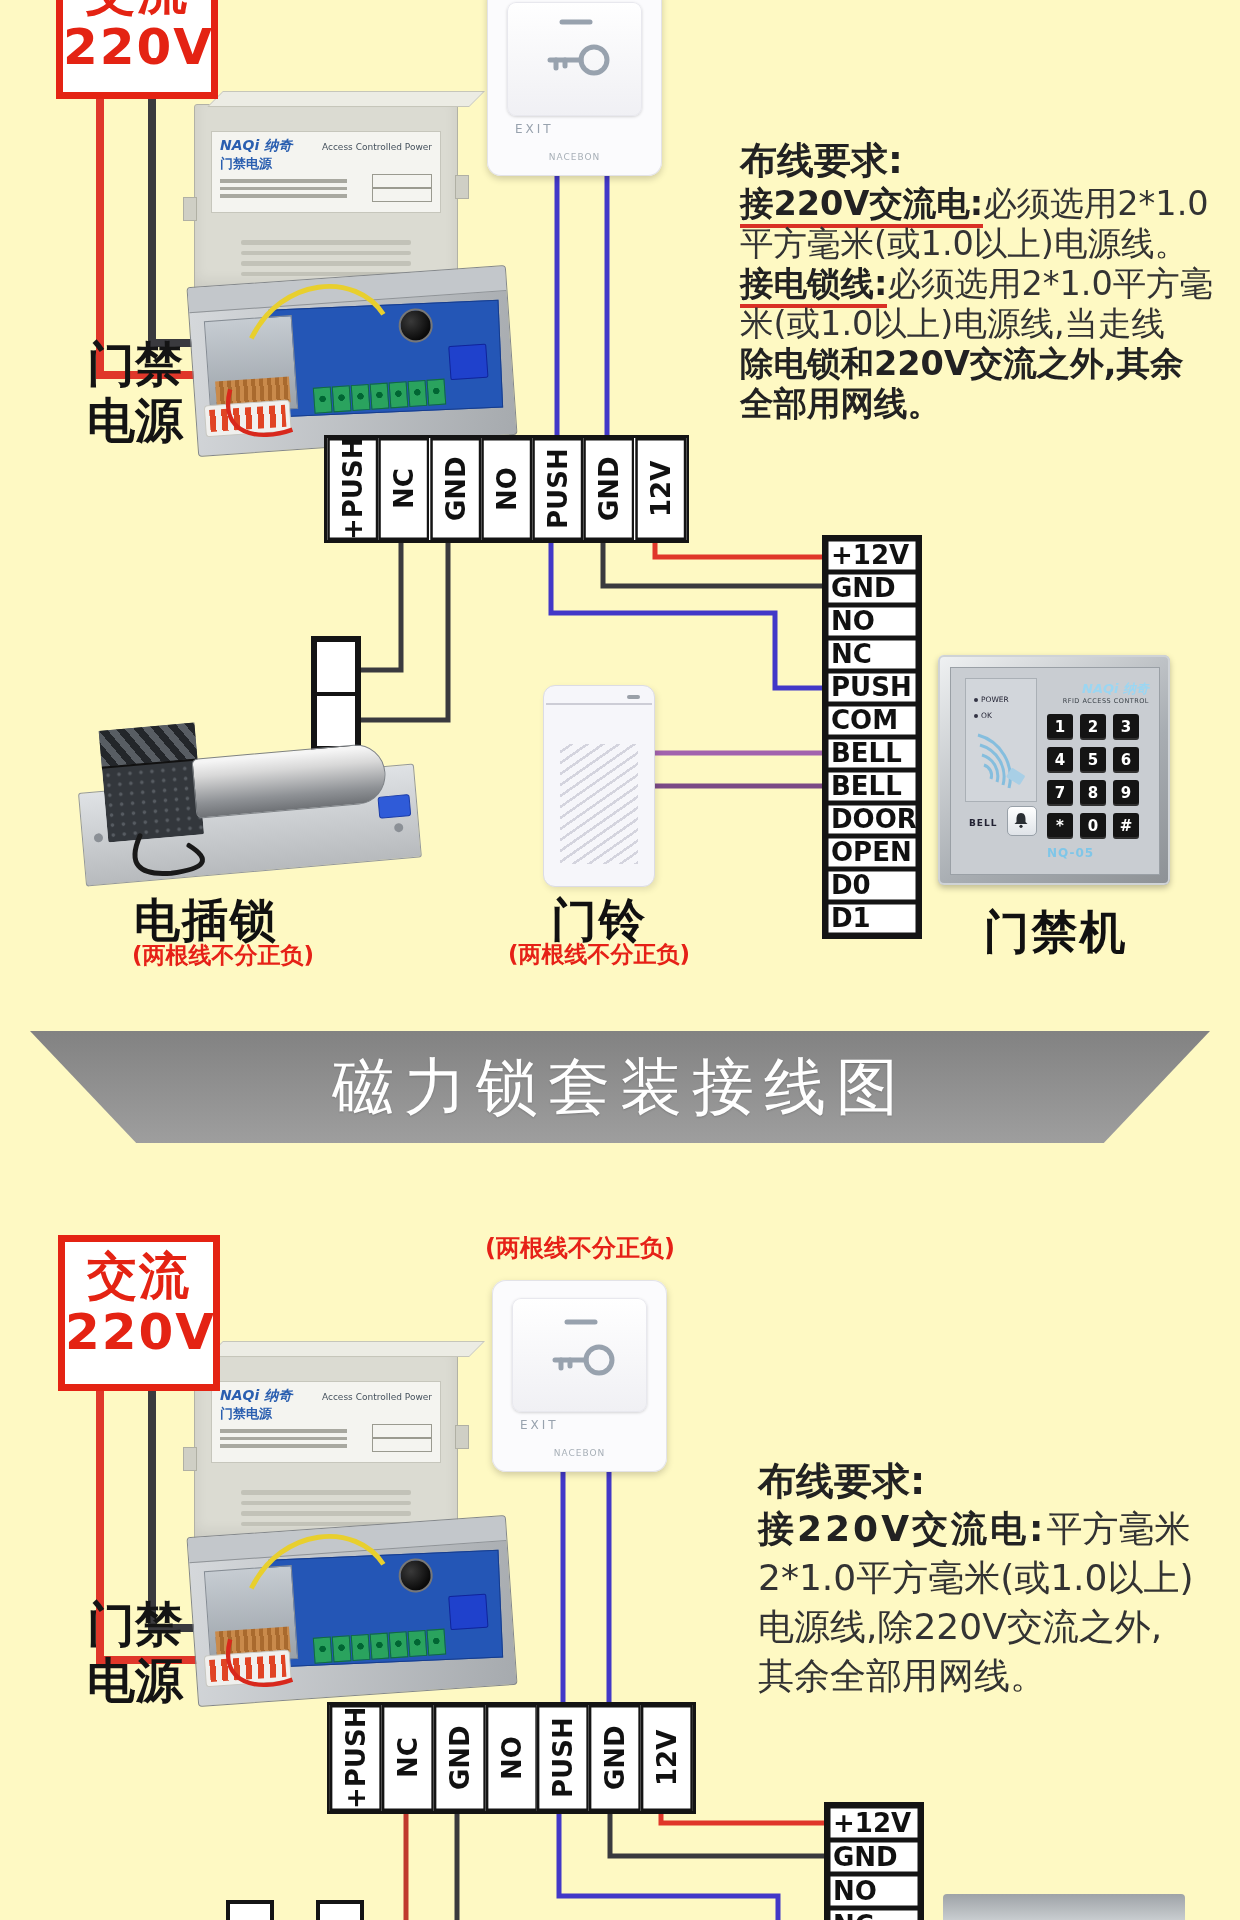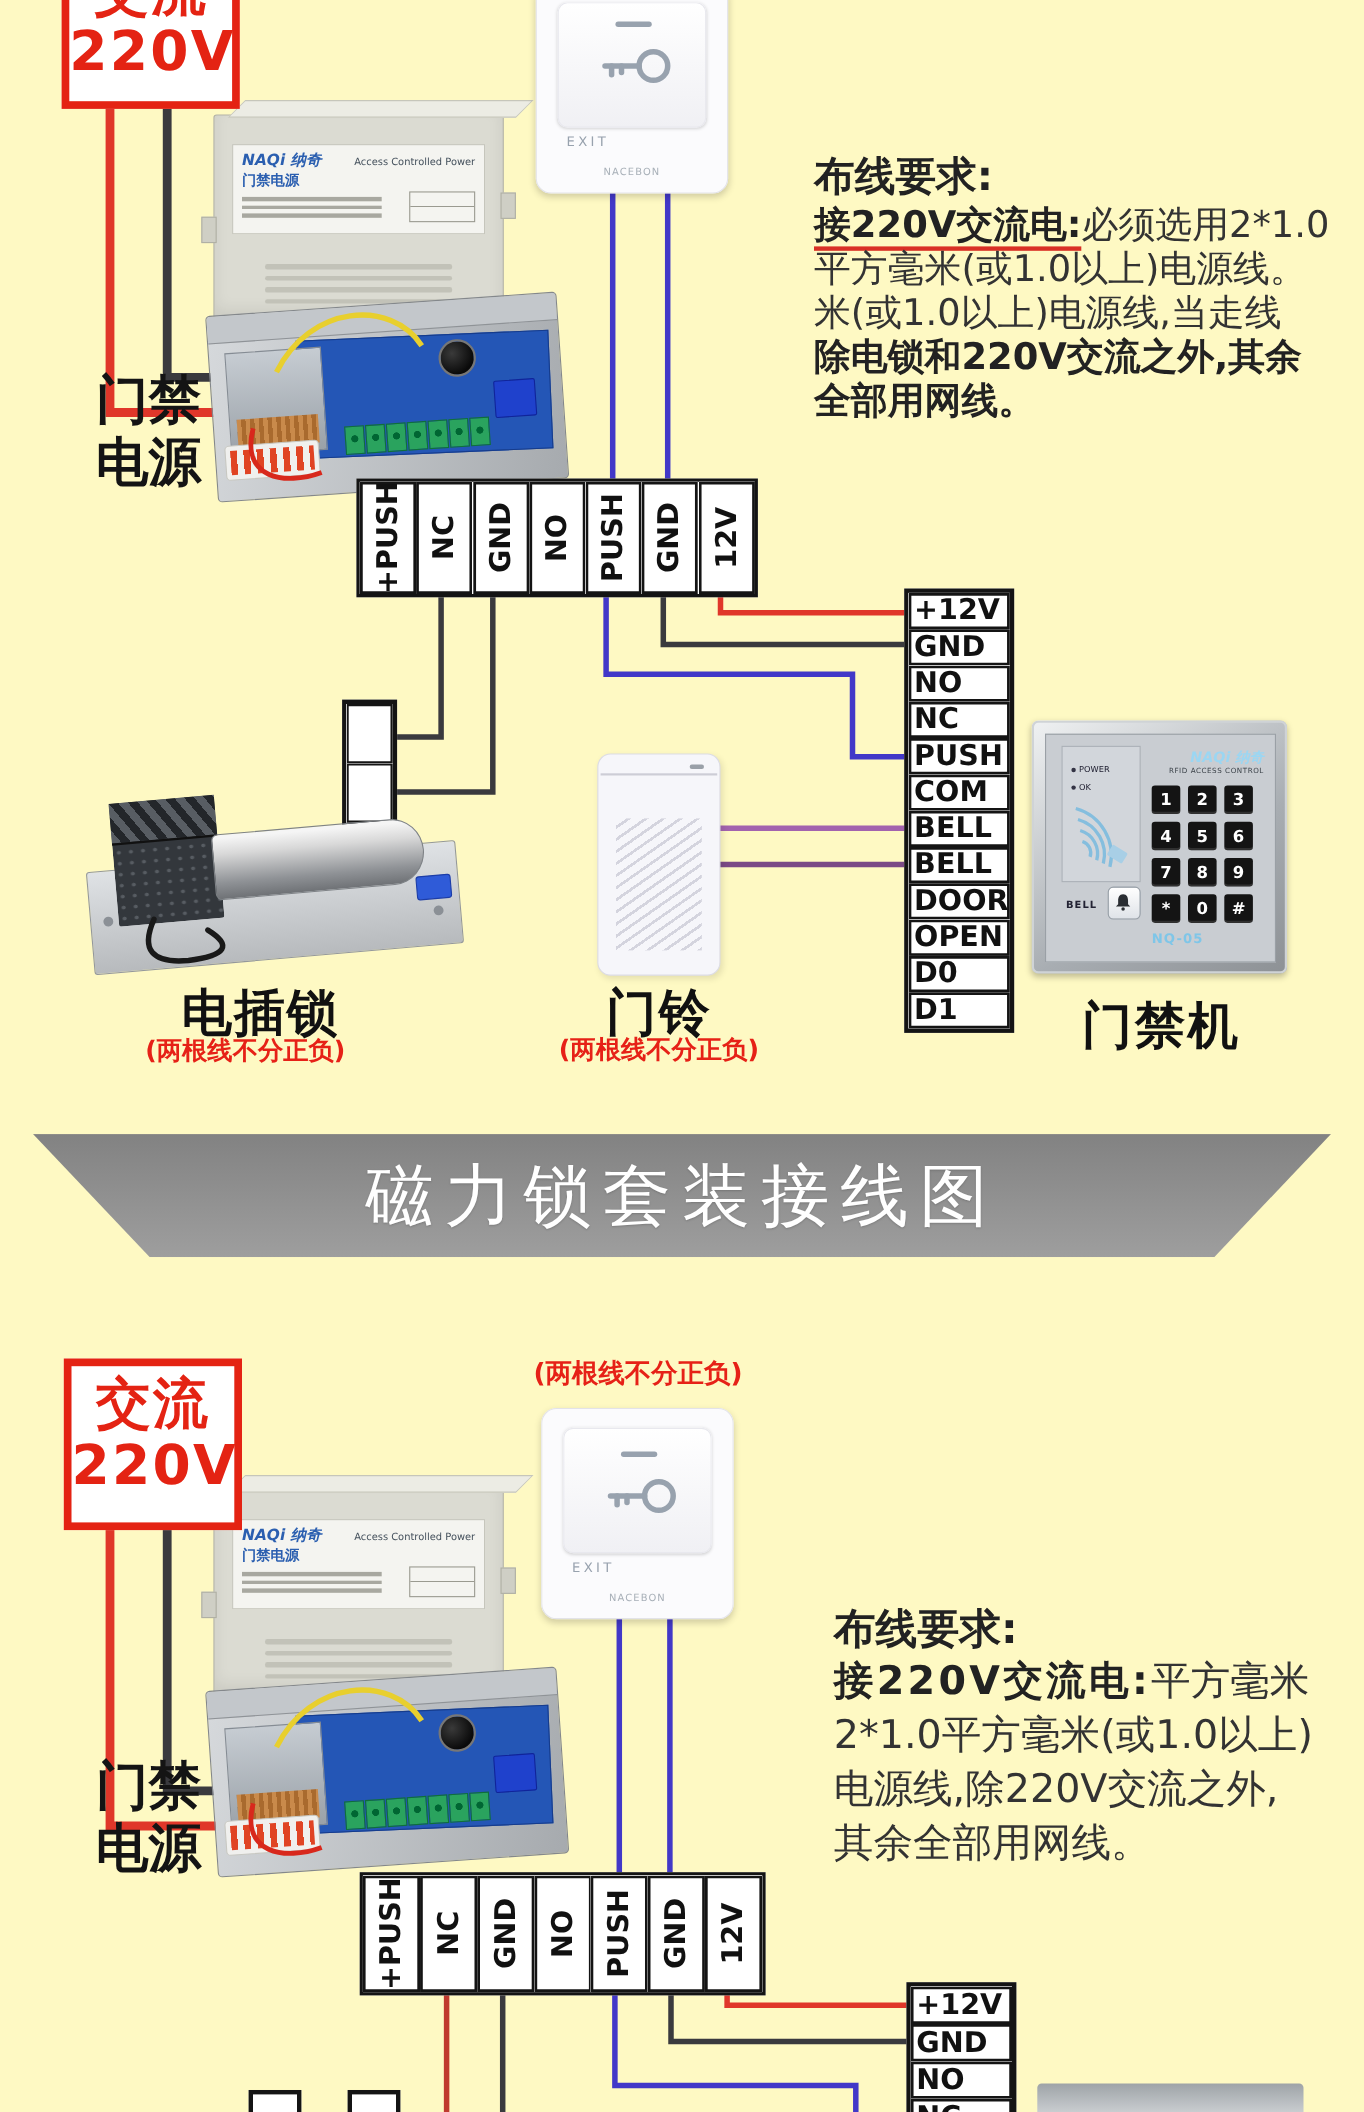--- a/index.html
+++ b/index.html
@@ -260,21 +260,21 @@
     <div class="lock-plate"></div>
     <i class="lock-screw" style="left:14px;top:104px;"></i>
     <i class="lock-screw" style="left:314px;top:120px;"></i>
     <div class="lock-head"></div>
     <div class="lock-cyl"></div>
     <div class="lock-conn"></div>
     <svg class="lock-wiresvg" viewBox="0 0 170 80">
       <path d="M30,12 q-22,40 28,40 q52,-2 20,-26" stroke="#191919" stroke-width="5" fill="none" stroke-linecap="round"></path>
     </svg>
   </div>
-  <div class="caption" style="left:112px;top:890px;width:250px;">电插锁</div>
+  <div class="caption" style="left:81px;top:890px;width:250px;">电插锁</div>
   <div class="red-note" style="left:98px;top:940px;width:250px;">(两根线不分正负)</div>
 
   <div class="doorbell">
     <div class="db-topline"></div>
     <div class="db-dash"></div>
     <div class="db-vents"></div>
   </div>
   <div class="caption" style="left:524px;top:890px;width:150px;">门铃</div>
   <div class="red-note" style="left:489px;top:939px;width:220px;">(两根线不分正负)</div>
 
@@ -340,20 +340,21 @@
       <div class="kp-model">NQ-05</div>
     </div>
   </div>
   <div class="caption" style="left:968px;top:902px;width:175px;">门禁机</div>
 
   <div class="notes" style="left:740px;top:138px;width:480px;">
     <div class="ntitle">布线要求:</div>
     <div class="nbody">
       <div><span class="nb ru">接220V交流电:</span><span>必须选用2*1.0</span></div>
       <div>平方毫米(或1.0以上)电源线。</div>
+      <div><span class="nb ru">接电锁线:</span><span>必须选用2*1.0平方毫</span></div>
       <div>米(或1.0以上)电源线,当走线</div>
       <div class="nb">除电锁和220V交流之外,其余</div>
       <div class="nb">全部用网线。</div>
     </div>
   </div>
 
   <div class="banner">
     <div class="banner-title">磁力锁套装接线图</div>
   </div>
 

